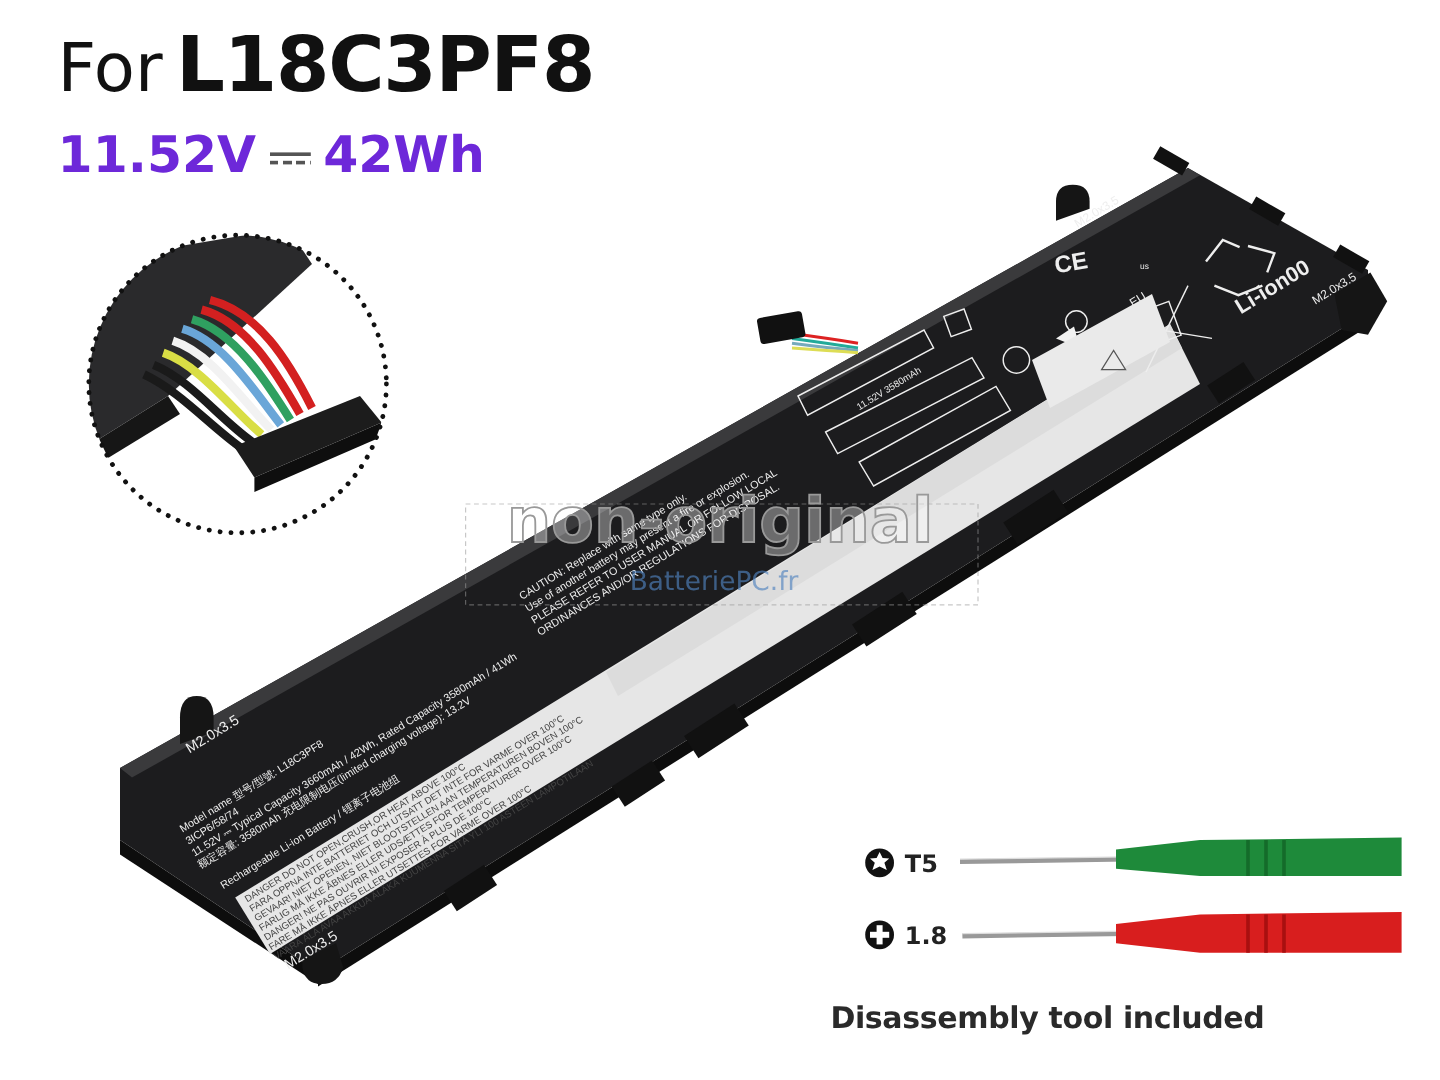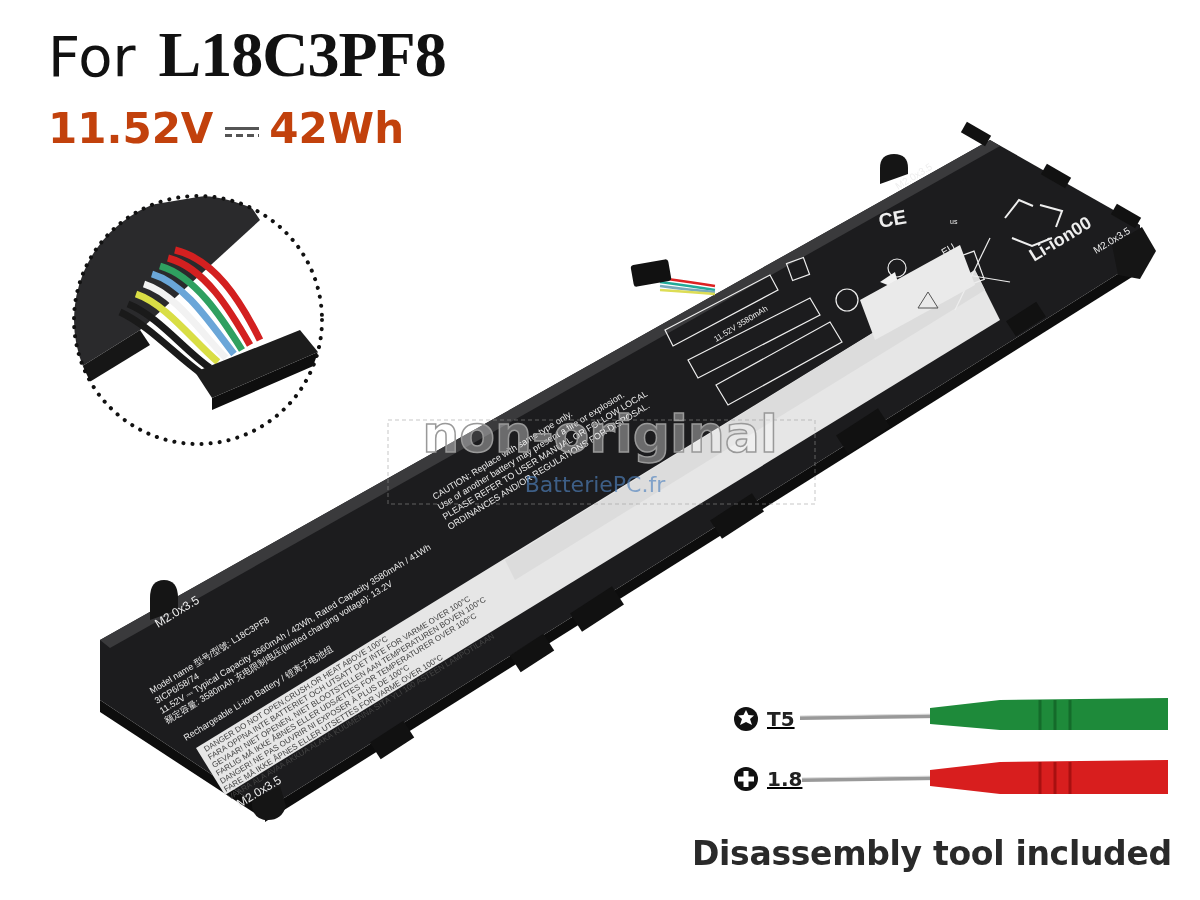--- a/index.html
+++ b/index.html
@@ -1,28 +1,28 @@
 <!DOCTYPE html>
 <html><head>
 <meta charset="utf-8">
 <style>
   html,body{margin:0;padding:0;background:#fff;}
   body{width:1200px;height:900px;position:relative;overflow:hidden;font-family:"DejaVu Sans","Liberation Sans",sans-serif;}
   .title{position:absolute;left:48px;top:18px;white-space:nowrap;color:#111;}
   .title .for{font-size:56px;font-weight:400;vertical-align:baseline;}
-  .title .model{font-size:64px;font-weight:700;letter-spacing:-1px;margin-left:18px;font-family:Liberation Serif, serif;}
-  .specs{position:absolute;left:48px;top:104px;font-size:42px;font-weight:700;color:#c2410c;white-space:nowrap;}
+  .title .model{font-size:64px;font-weight:700;letter-spacing:-1px;margin-left:6px;}
+  .specs{position:absolute;left:48px;top:104px;font-size:42px;font-weight:700;color:#6d28d9;white-space:nowrap;}
   .specs .dc{display:inline-block;width:34px;height:16px;margin:0 10px 0 12px;vertical-align:middle;position:relative;}
   .specs .dc:before{content:"";position:absolute;left:0;right:0;top:3px;height:3px;background:#555;}
   .specs .dc:after{content:"";position:absolute;left:0;right:0;top:10px;height:3px;background:repeating-linear-gradient(90deg,#555 0 7px,transparent 7px 11px);}
   svg.main{position:absolute;left:0;top:0;}
   .tools{position:absolute;left:716px;top:700px;}
-  .tool-row{position:absolute;left:17px;display:flex;align-items:center;white-space:nowrap;text-decoration:underline;}
+  .tool-row{position:absolute;left:4px;display:flex;align-items:flex-end;white-space:nowrap;}
   .tool-row .lbl{font-size:20px;font-weight:600;color:#222;margin-left:8px;}
-  .footer{position:absolute;left:692px;top:834px;font-size:33px;font-weight:700;color:#2a2a2a;white-space:nowrap;letter-spacing:-0.3px;}
+  .footer{position:absolute;left:692px;top:834px;font-size:25px;font-weight:700;color:#2a2a2a;white-space:nowrap;letter-spacing:-0.3px;}
 </style>
 </head>
 <body>
 
 <div class="title">
   <span class="for">For</span>
   <span class="model">L18C3PF8</span>
 </div>
 <div class="specs">
   <span>11.52V</span><span class="dc"></span><span>42Wh</span>

